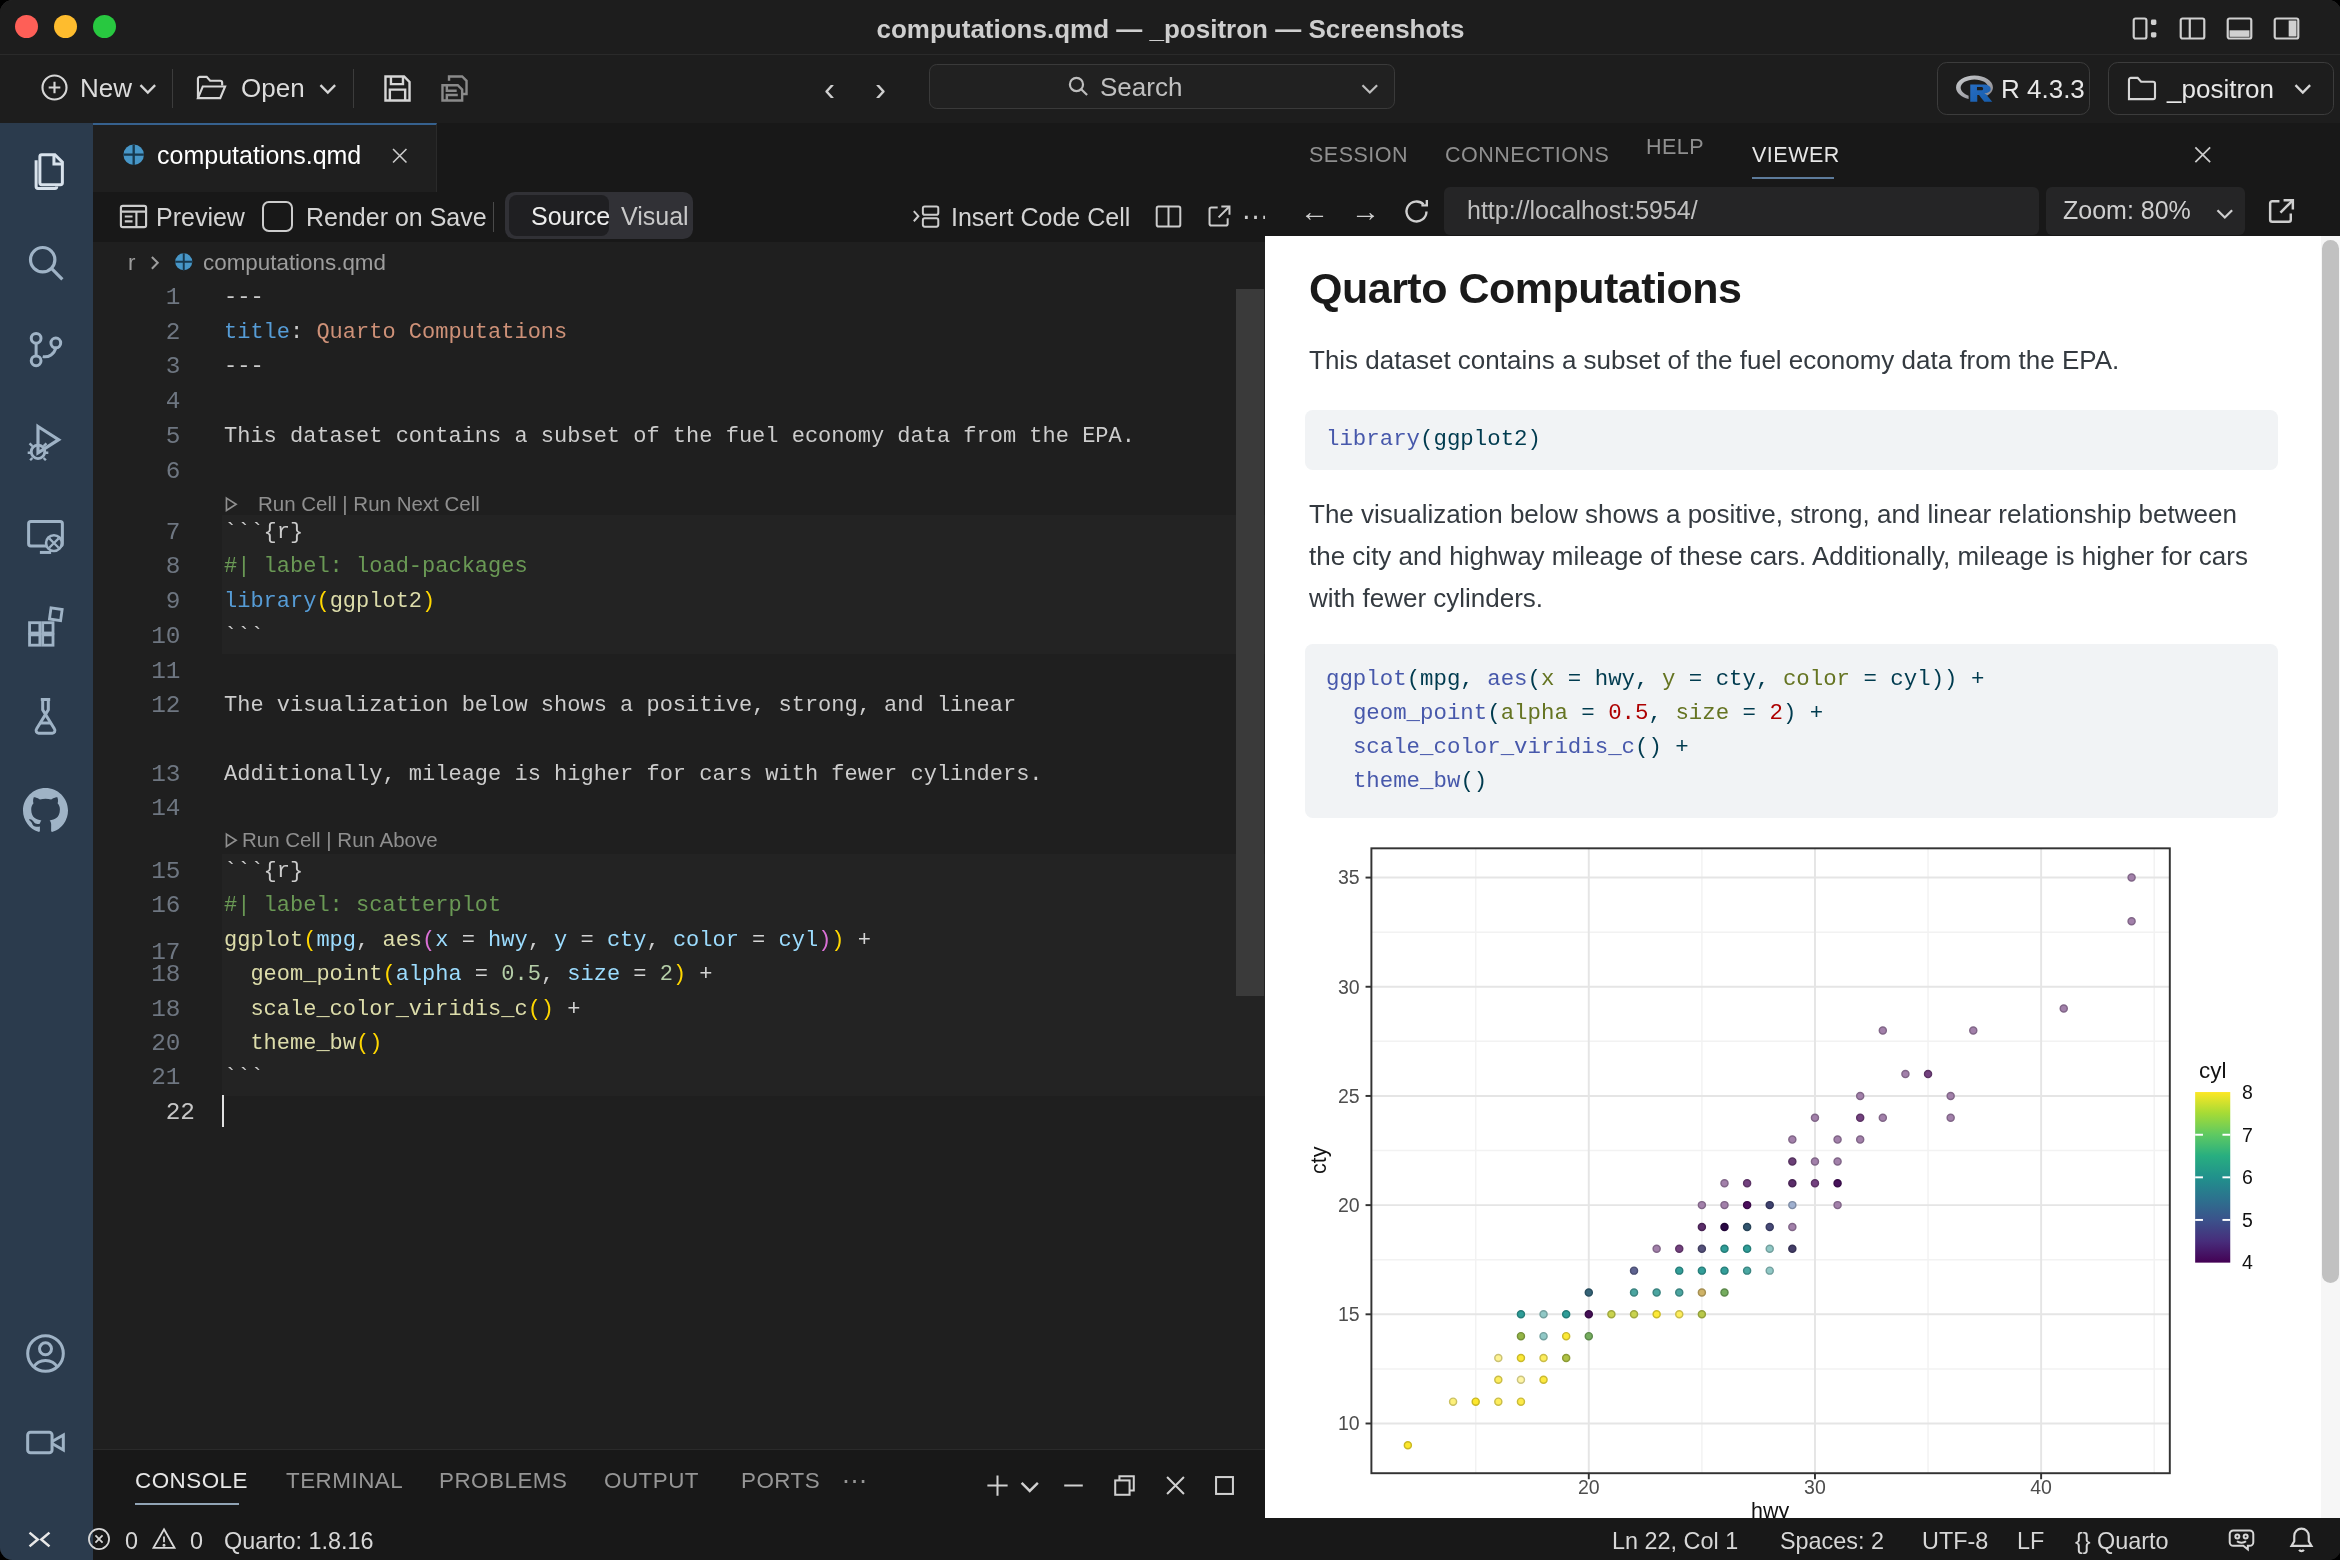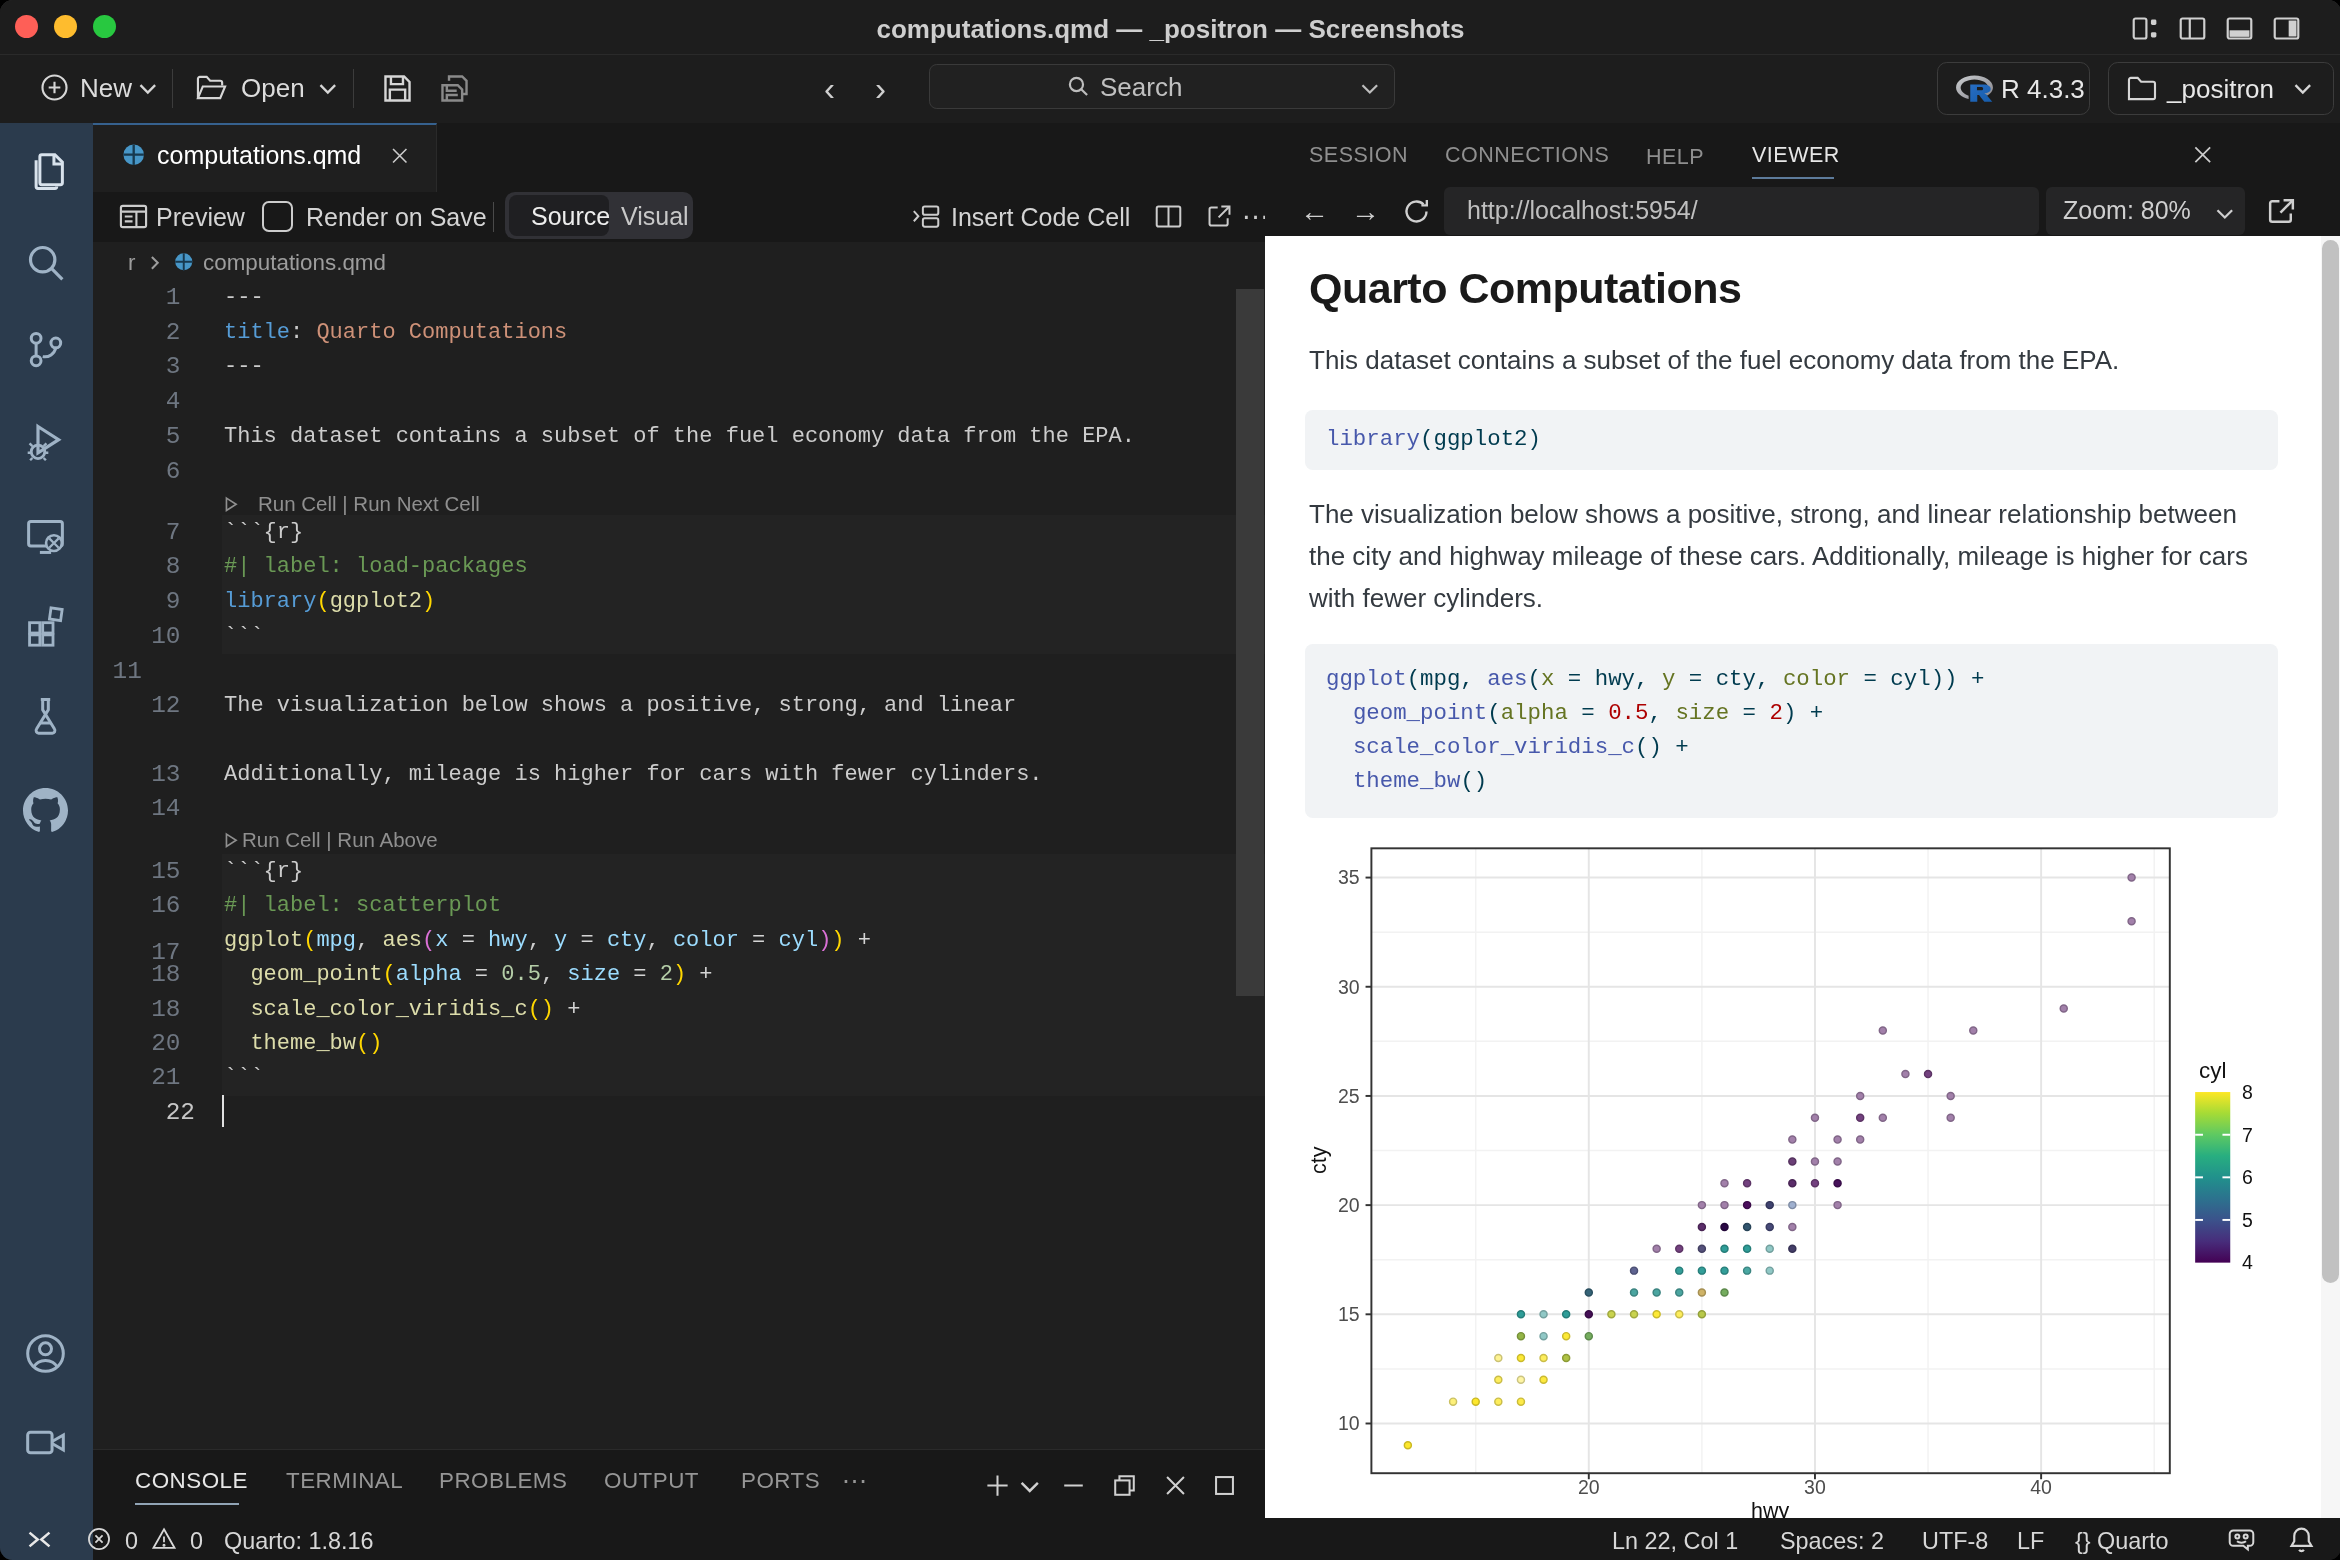--- a/index.html
+++ b/index.html
@@ -234,21 +234,21 @@
       </svg>
     <div class="abs" style="left:149px;top:208px;font-size:20.5px;color:#8f8f8f;margin-left:16px;">Run Cell | Run Next Cell</div>
     <div class="abs" style="left:19.5px;top:231px;width:68px;height:35px;line-height:35px;text-align:right;font-size:24.4px;color:#6e7681;font-family:'Liberation Mono',monospace;">7</div>
     <div class="abs mono" style="left:131px;top:231px;height:35px;line-height:35px;font-size:22px;white-space:pre;"><span style="color:#cccccc">```{r}</span></div>
     <div class="abs" style="left:19.5px;top:265px;width:68px;height:35px;line-height:35px;text-align:right;font-size:24.4px;color:#6e7681;font-family:'Liberation Mono',monospace;">8</div>
     <div class="abs mono" style="left:131px;top:265px;height:35px;line-height:35px;font-size:22px;white-space:pre;"><span style="color:#6a9955">#| label: load-packages</span></div>
     <div class="abs" style="left:19.5px;top:300px;width:68px;height:35px;line-height:35px;text-align:right;font-size:24.4px;color:#6e7681;font-family:'Liberation Mono',monospace;">9</div>
     <div class="abs mono" style="left:131px;top:300px;height:35px;line-height:35px;font-size:22px;white-space:pre;"><span style="color:#569cd6">library</span><span style="color:#ffd700">(</span><span style="color:#dcdcaa">ggplot2</span><span style="color:#ffd700">)</span></div>
     <div class="abs" style="left:19.5px;top:335px;width:68px;height:35px;line-height:35px;text-align:right;font-size:24.4px;color:#6e7681;font-family:'Liberation Mono',monospace;">10</div>
     <div class="abs mono" style="left:131px;top:335px;height:35px;line-height:35px;font-size:22px;white-space:pre;"><span style="color:#cccccc">```</span></div>
-    <div class="abs" style="left:19.5px;top:370px;width:68px;height:35px;line-height:35px;font-size:24.4px;color:#6e7681;font-family:'Liberation Mono',monospace;">11</div>
+    <div class="abs" style="left:19.5px;top:370px;width:68px;height:35px;line-height:35px;text-align:right;font-size:24.4px;color:#6e7681;font-family:'Liberation Mono',monospace;">11</div>
     <div class="abs" style="left:19.5px;top:404px;width:68px;height:35px;line-height:35px;text-align:right;font-size:24.4px;color:#6e7681;font-family:'Liberation Mono',monospace;">12</div>
     <div class="abs mono" style="left:131px;top:404px;height:35px;line-height:35px;font-size:22px;white-space:pre;"><span style="color:#cccccc">The visualization below shows a positive, strong, and linear</span></div>
     <div class="abs" style="left:19.5px;top:473px;width:68px;height:35px;line-height:35px;text-align:right;font-size:24.4px;color:#6e7681;font-family:'Liberation Mono',monospace;">13</div>
     <div class="abs mono" style="left:131px;top:473px;height:35px;line-height:35px;font-size:22px;white-space:pre;"><span style="color:#cccccc">Additionally, mileage is higher for cars with fewer cylinders.</span></div>
     <div class="abs" style="left:19.5px;top:507px;width:68px;height:35px;line-height:35px;text-align:right;font-size:24.4px;color:#6e7681;font-family:'Liberation Mono',monospace;">14</div>
     <svg class="abs" style="left:131px;top:548px" width="14.6" height="16.6" viewBox="0 0 10 12">
         <path d="M1.5 1.5 L8.5 6 L1.5 10.5 Z" fill="none" stroke="#8f8f8f" stroke-width="1.2"></path>
       </svg>
     <div class="abs" style="left:149px;top:544px;font-size:20.5px;color:#8f8f8f;">Run Cell | Run Above</div>
     <div class="abs" style="left:19.5px;top:570px;width:68px;height:35px;line-height:35px;text-align:right;font-size:24.4px;color:#6e7681;font-family:'Liberation Mono',monospace;">15</div>
@@ -296,21 +296,21 @@
   <svg class="abs" style="left:1162px;top:1472px" width="27" height="27" viewBox="0 0 16 16" stroke="#d0d0d0" stroke-width="1.2" fill="none">
       <path d="M3 3 L13 13 M13 3 L3 13"></path>
     </svg>
   <svg class="abs" style="left:1211px;top:1472px" width="27" height="27" viewBox="0 0 16 16" stroke="#d0d0d0" stroke-width="1.2" fill="none">
       <rect x="3" y="3" width="10" height="10"></rect>
     </svg>
 
   <div class="abs" style="left:1265px;top:123px;width:1076px;height:113px;background:#181818;"></div>
   <div class="abs" style="left:1309px;top:143px;font-size:21.5px;color:#8f8f8f;letter-spacing:0.5px;">SESSION</div>
   <div class="abs" style="left:1445px;top:143px;font-size:21.5px;color:#8f8f8f;letter-spacing:0.5px;">CONNECTIONS</div>
-  <div class="abs" style="left:1646px;top:145px;font-size:21.5px;color:#8f8f8f;letter-spacing:0.5px;">HELP</div>
+  <div class="abs" style="left:1646px;top:135px;font-size:21.5px;color:#8f8f8f;letter-spacing:0.5px;">HELP</div>
   <div class="abs" style="left:1752px;top:143px;font-size:21.5px;color:#e7e7e7;letter-spacing:0.5px;">VIEWER</div>
   <div class="abs" style="left:1752px;top:177px;width:82px;height:2.4px;background:#5d7b9b;"></div>
   <svg class="abs" style="left:2192px;top:144px" width="21.5" height="21.5" viewBox="0 0 16 16" stroke="#cccccc" stroke-width="1.3" fill="none">
       <path d="M2.5 2.5 L13.5 13.5 M13.5 2.5 L2.5 13.5"></path>
     </svg>
 
   <div class="abs" style="left:1300px;top:195px;font-size:29px;color:#cfcfcf;">←</div>
   <div class="abs" style="left:1351px;top:195px;font-size:29px;color:#cfcfcf;">→</div>
   <svg class="abs" style="left:1402px;top:197px" width="29" height="29" viewBox="0 0 16 16" fill="none" stroke="#cfcfcf" stroke-width="1.3">
     <path d="M13.5 8 a5.5 5.5 0 1 1 -1.6 -3.9"></path>

